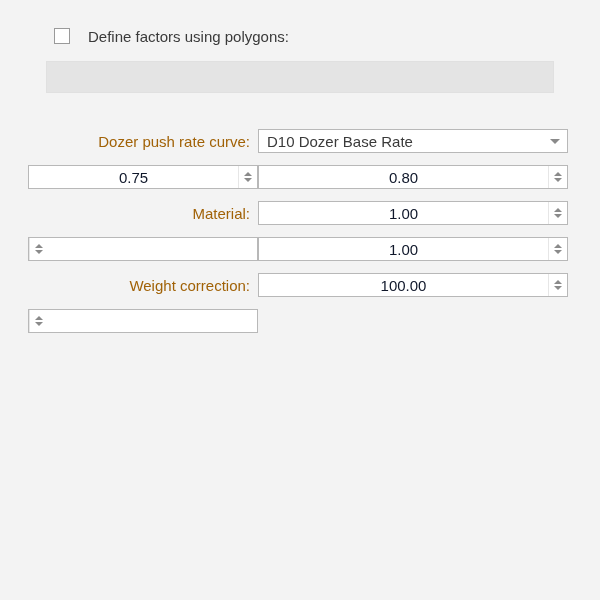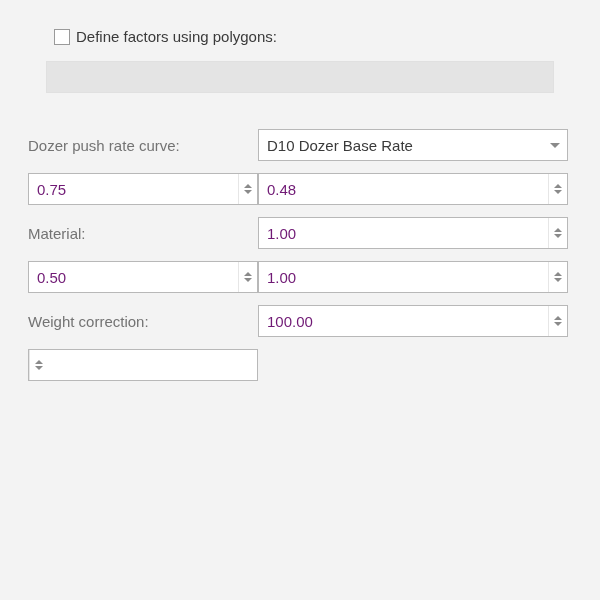--- a/index.html
+++ b/index.html
@@ -11,22 +11,22 @@
     font-family: "Segoe UI", Tahoma, sans-serif;
     font-size: 15px;
     color: #3a3a3a;
   }
   .panel {
     padding: 28px 28px 28px 28px;
     box-sizing: border-box;
   }
   .define-row {
     display: flex;
-    align-items: center;
-    gap: 6px;
+    align-items: flex-start;
+    gap: 18px;
     margin-bottom: 16px;
     margin-left: 26px;
   }
   .checkbox {
     width: 16px;
     height: 16px;
     border: 1px solid #9a9a9a;
     background: #fff;
     box-sizing: border-box;
   }
@@ -36,43 +36,44 @@
     margin: 0 18px 36px 18px;
     border: 1px solid #e0e0e0;
   }
   .form {
     display: grid;
     grid-template-columns: 230px 310px;
     row-gap: 12px;
     align-items: center;
   }
   .lbl {
+    text-align: right;
     padding-right: 8px;
-    color: #737373;
+    color: #a16207;
   }
   .field {
     position: relative;
-    height: 32px;
+    height: 24px;
     background: #fff;
     border: 1px solid #b8b8b8;
     box-sizing: border-box;
     display: flex;
     align-items: center;
   }
   .field.dropdown .value {
     flex: 1;
     padding: 0 8px;
     text-align: left;
     color: #3a3a3a;
   }
   .field .value {
     flex: 1;
     padding: 0 8px;
-    text-align: left;
-    color: #701a75;
+    text-align: center;
+    color: #0f172a;
   }
   .spinner {
     width: 18px;
     height: 100%;
     display: flex;
     flex-direction: column;
     justify-content: center;
     align-items: center;
     gap: 2px;
     border-left: 1px solid #e6e6e6;
@@ -125,38 +126,37 @@
 
     <div class="field">
       <span class="value">0.75</span>
       <div class="spinner">
         <div class="arrow-up"></div>
         <div class="arrow-down"></div>
       </div>
     </div>
 
     <div class="field">
-      <span class="value">0.48</span>
+      <span class="value">0.80</span>
       <div class="spinner">
         <div class="arrow-up"></div>
         <div class="arrow-down"></div>
       </div>
     </div>
 
     <div class="lbl">Material:</div>
     <div class="field">
       <span class="value">1.00</span>
       <div class="spinner">
         <div class="arrow-up"></div>
         <div class="arrow-down"></div>
       </div>
     </div>
 
     <div class="field">
-      <span class="value">0.50</span>
       <div class="spinner">
         <div class="arrow-up"></div>
         <div class="arrow-down"></div>
       </div>
     </div>
 
     <div class="field">
       <span class="value">1.00</span>
       <div class="spinner">
         <div class="arrow-up"></div>

